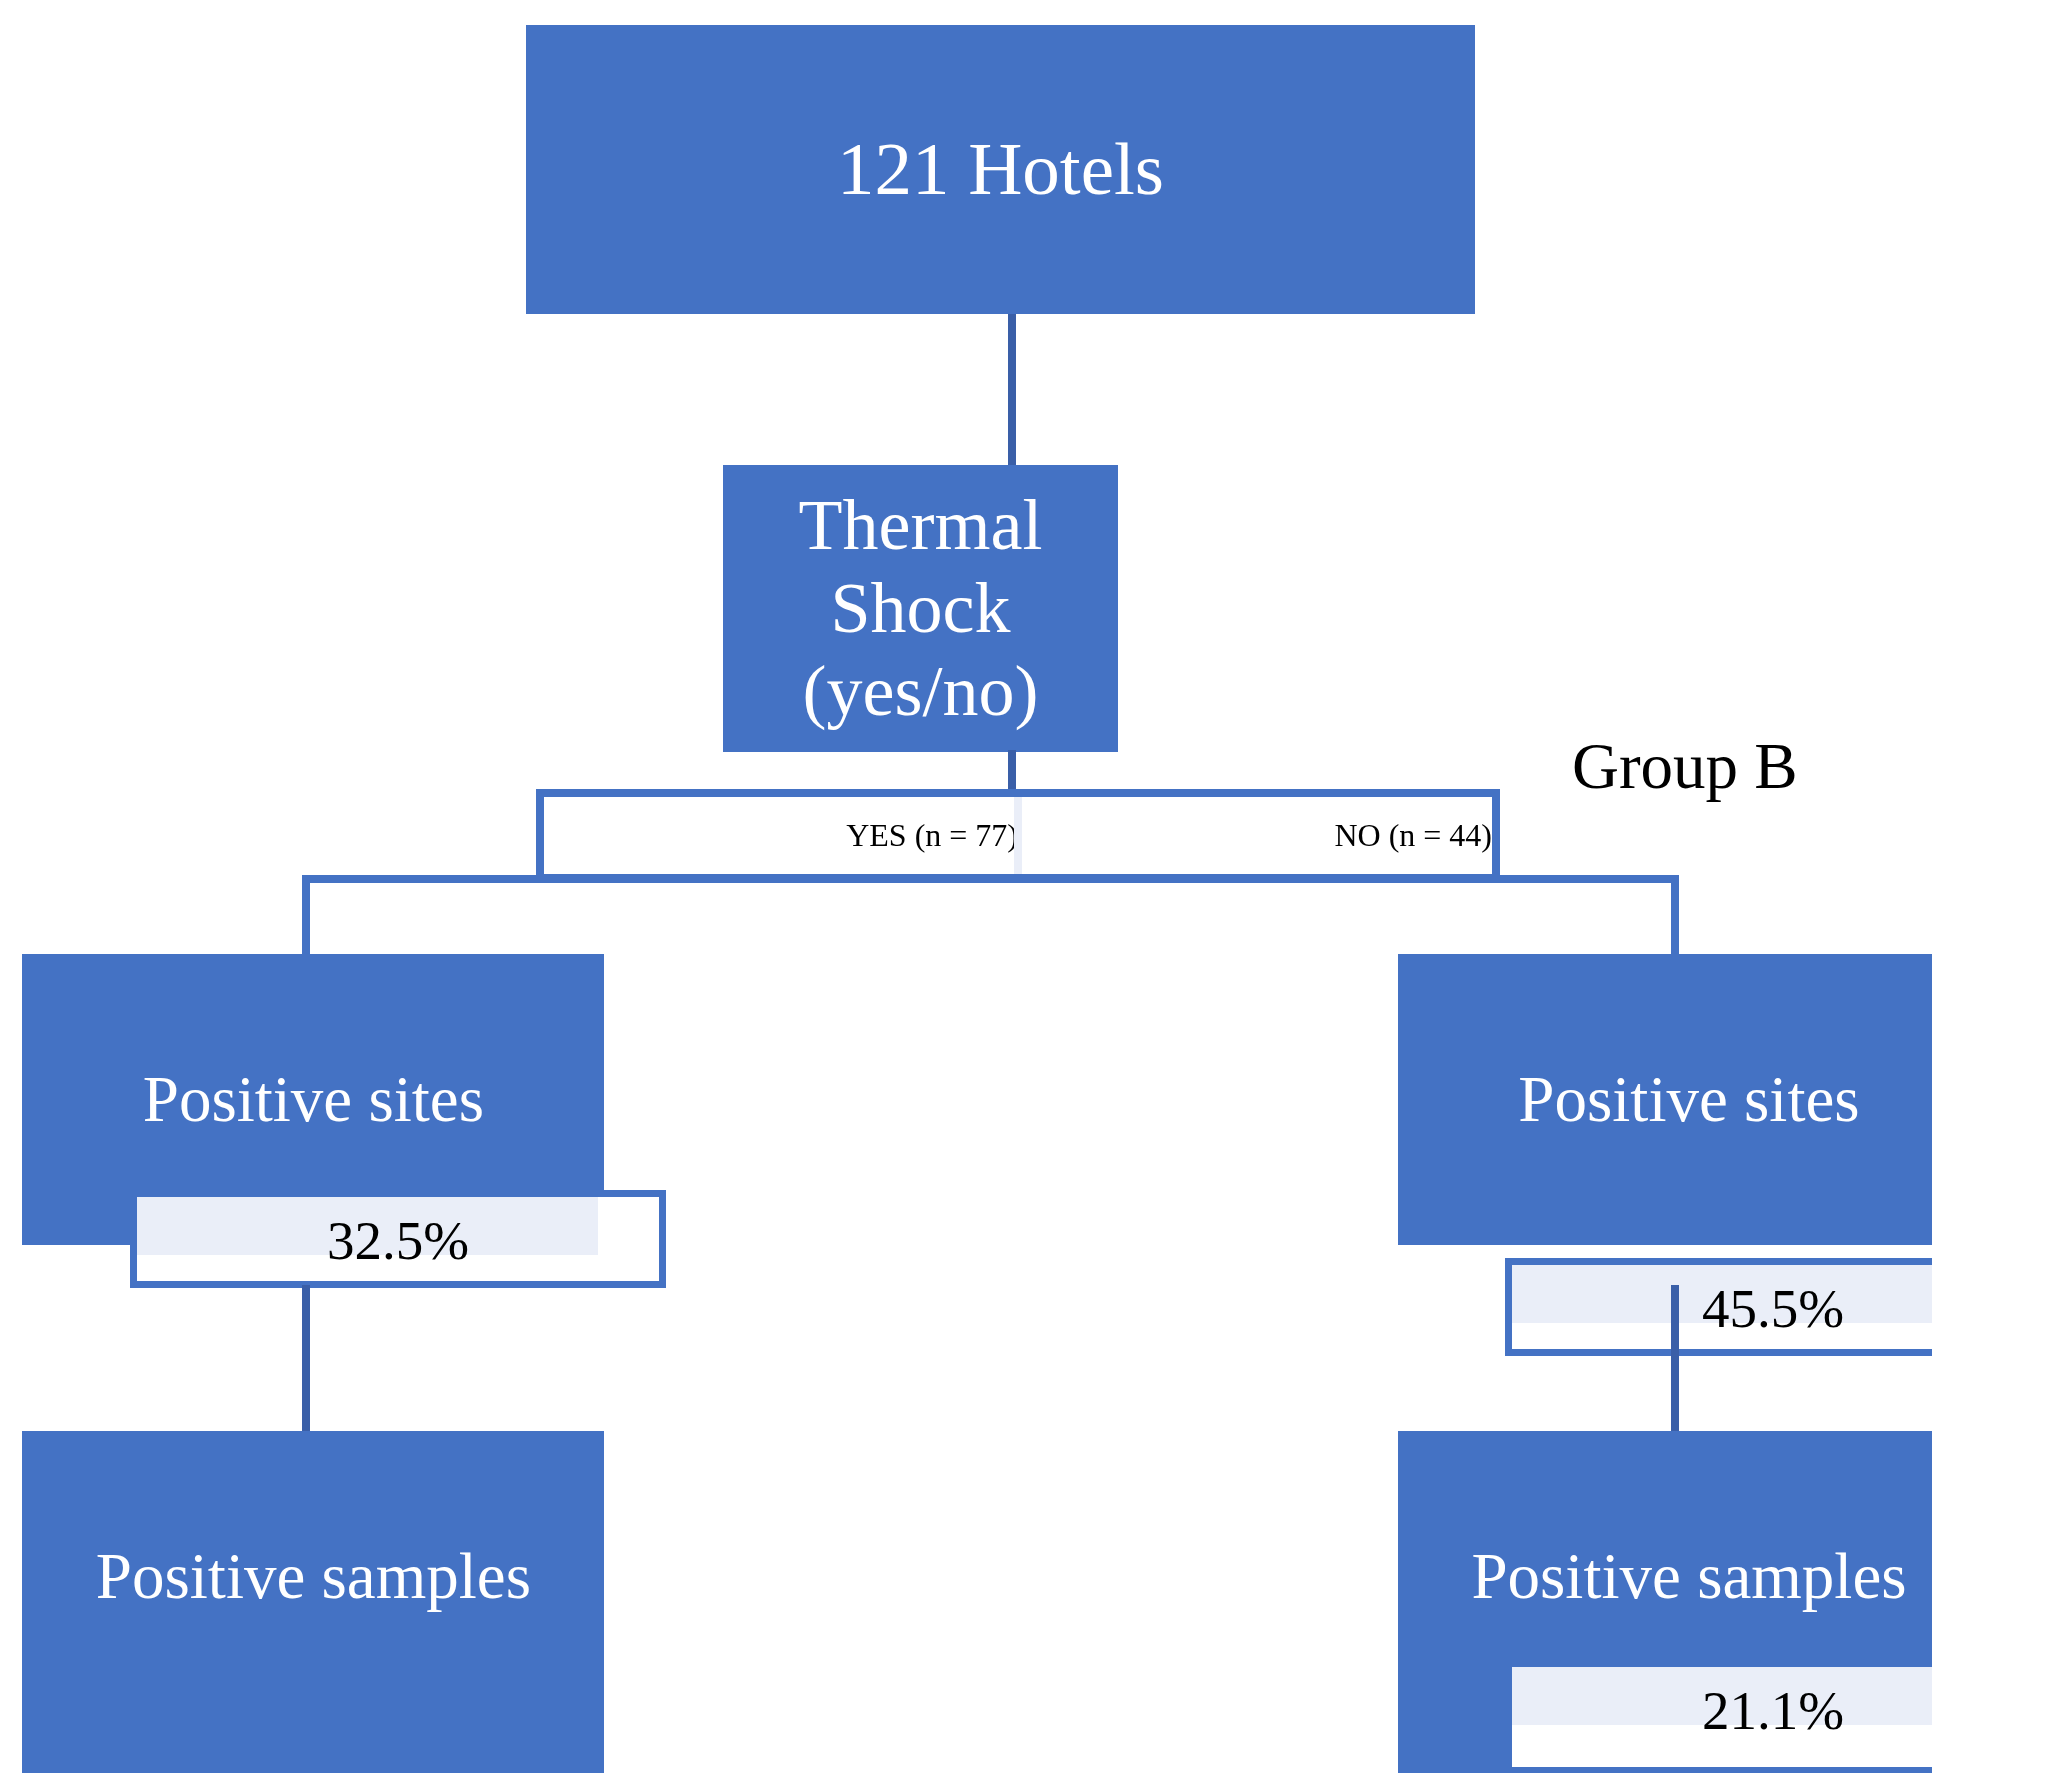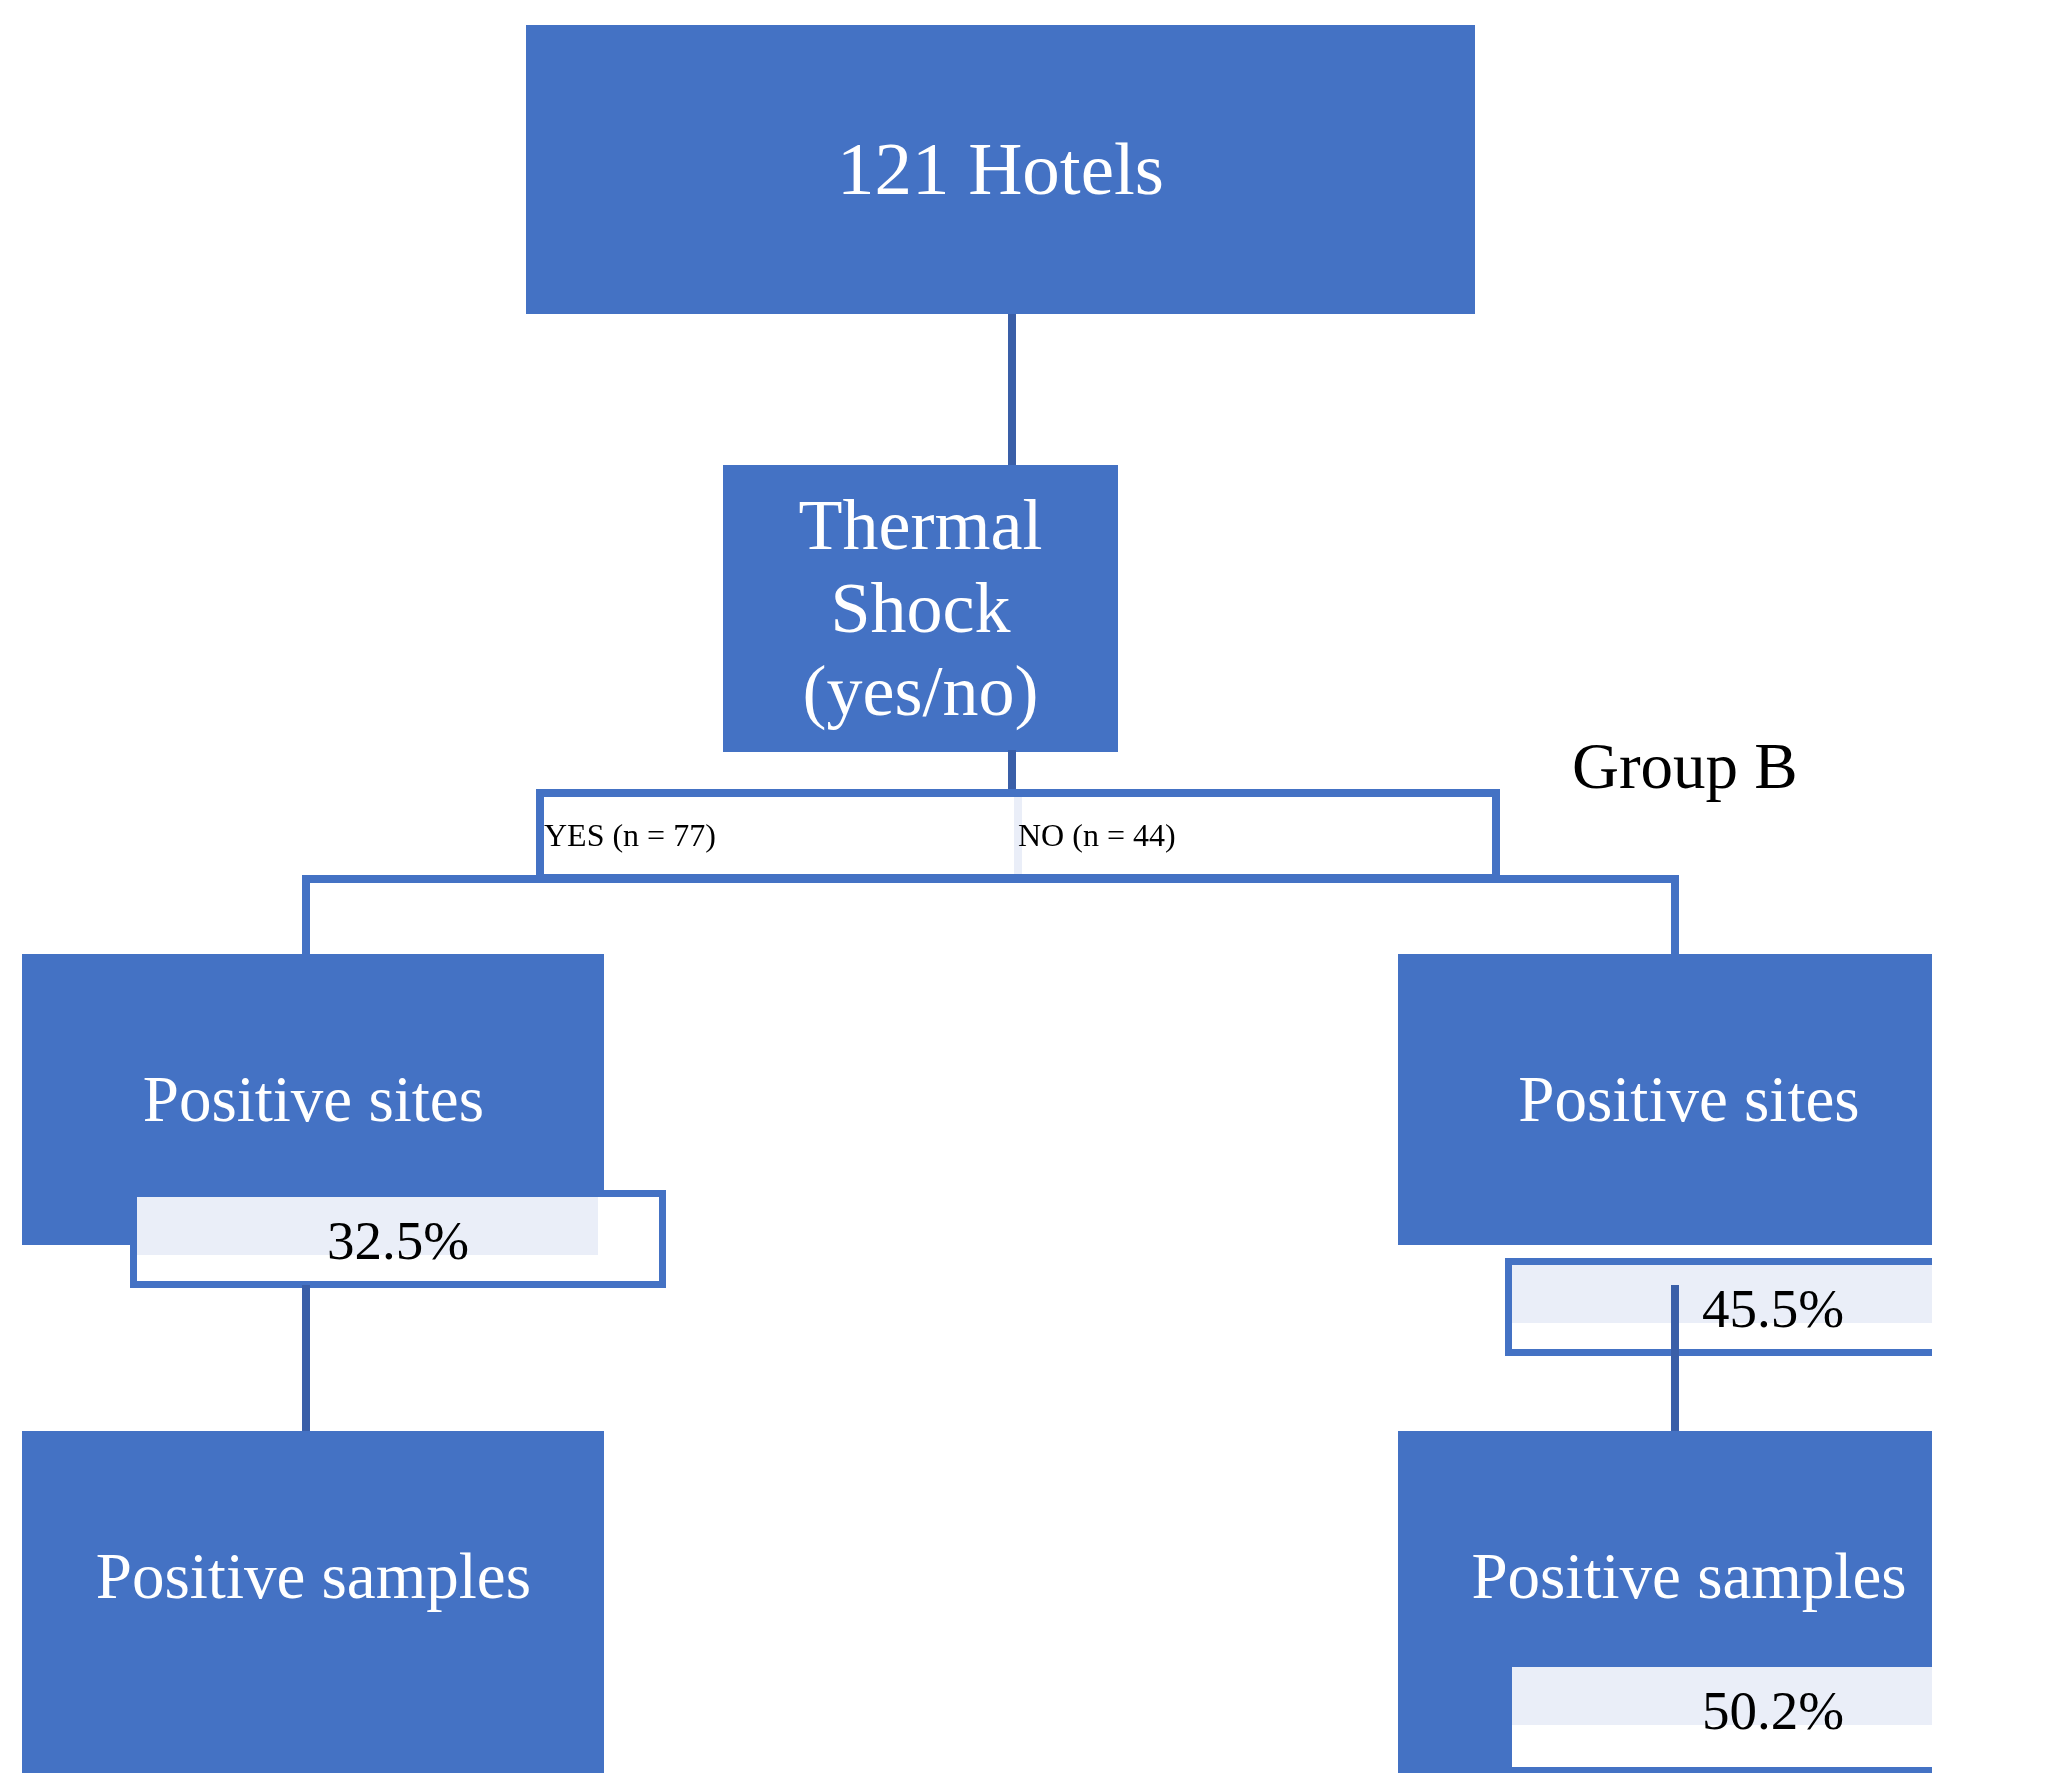--- a/index.html
+++ b/index.html
@@ -78,21 +78,21 @@
     border: 8.3px solid #4472C4;
     background: #ffffff;
     box-sizing: border-box;
     display: flex;
     z-index: 3;
   }
   .yesno-cell {
     flex: 1 1 50%;
     display: flex;
     align-items: center;
-    justify-content: flex-start;
+    justify-content: flex-end;
     color: #000000;
     font-size: 32px;
     position: relative;
   }
   .yesno-divider {
     position: absolute;
     left: 50%;
     top: 0;
     bottom: 0;
     width: 8.3px;
@@ -198,17 +198,17 @@
     <span class="pct-text">45.5%</span>
   </div>
 
   <div class="vline" id="conn-right-sites-to-samples"></div>
 
   <div class="node-blue" id="box-right-samples">
     <span>Positive samples</span>
   </div>
   <div class="pct-box" id="pct-right-samples">
     <span class="pct-fill pct-fill-samples"></span>
-    <span class="pct-text">50.2%</span>
+    <span class="pct-text">21.1%</span>
   </div>
 
 </div>
 
 
 </body></html>

